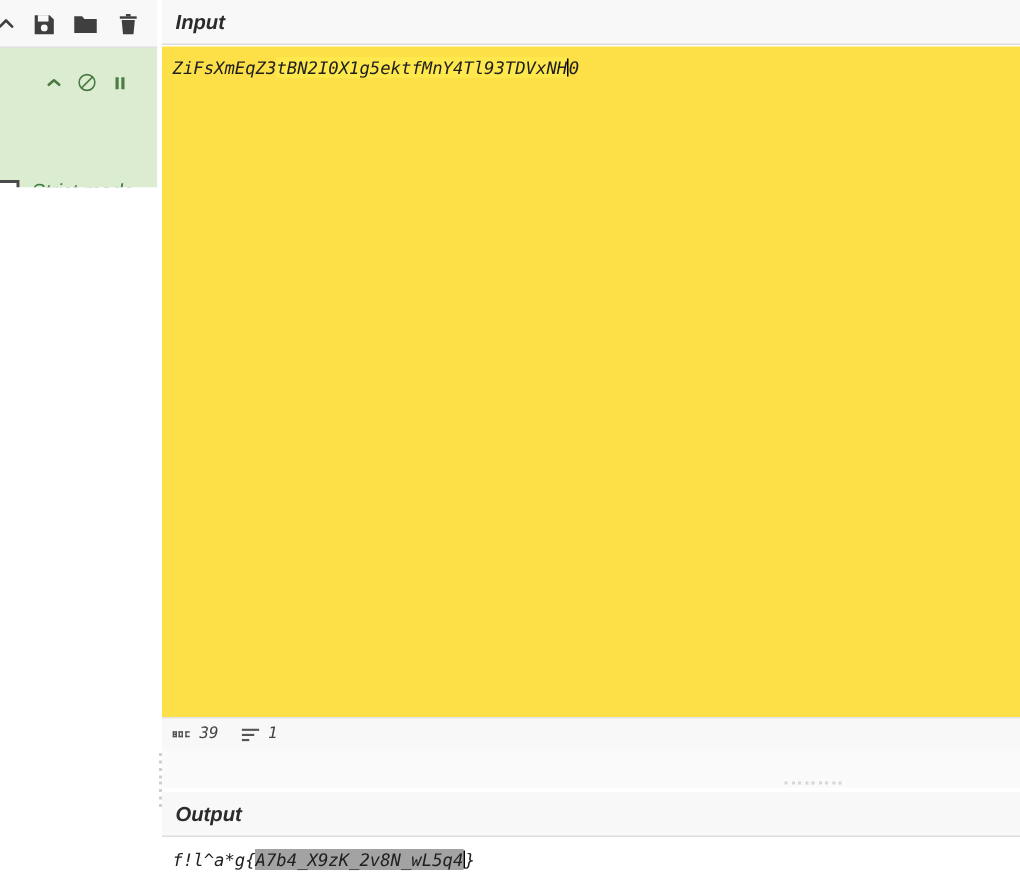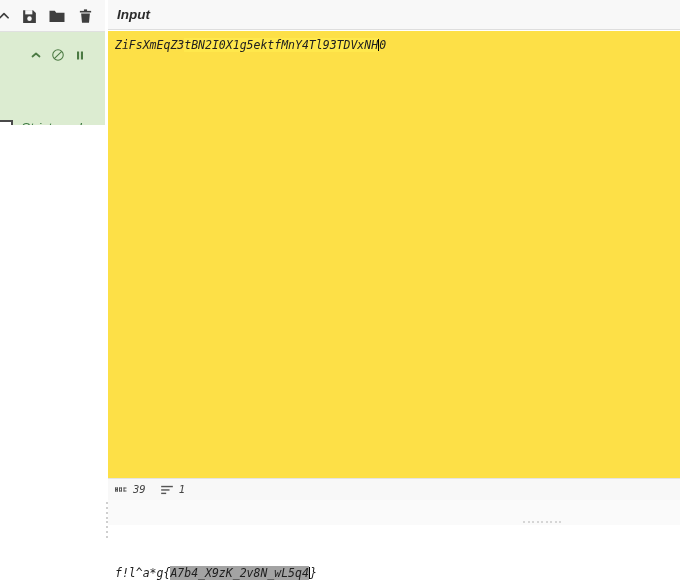--- a/index.html
+++ b/index.html
@@ -416,19 +416,20 @@
           <i></i>
           <i></i>
           <i></i>
           <i></i>
           <i></i>
           <i></i>
       </div>
     </div>
 
     <div class="output-pane">
+      <div class="pane-title">Output</div>
       <div class="output-editor">
         <div class="code-line"><span>f!l^a*g{</span><span class="sel-blue">A7b4_X9zK_2v8N_wL5q4</span><span class="cursor-caret"></span><span>}</span></div>
       </div>
     </div>
 
   </div>
 </div>
 
 </body></html>

